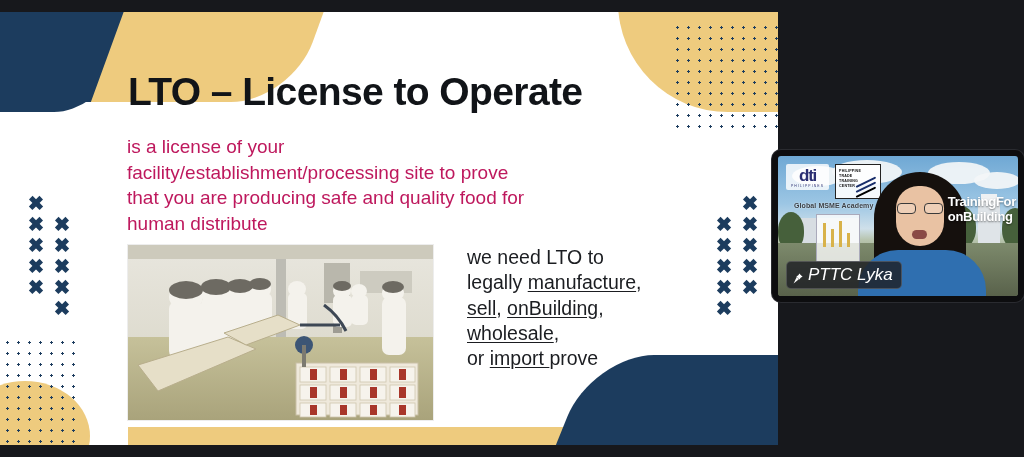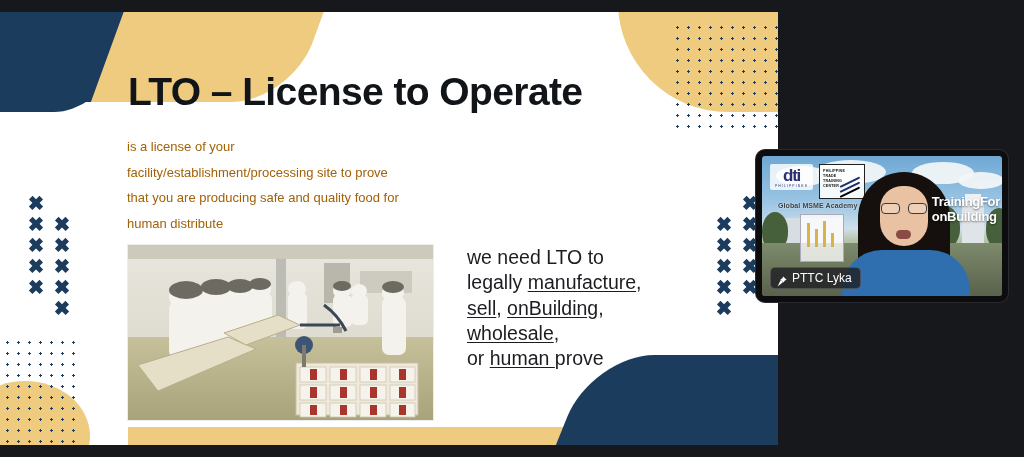--- a/index.html
+++ b/index.html
@@ -89,39 +89,39 @@
 
   
   .slide-title{
     position:absolute;left:128px;top:58px;
     font-size:39px;font-weight:700;color:#111418;
     letter-spacing:-0.6px;white-space:nowrap;
     font-family:"Liberation Sans",sans-serif;
   }
   .body-left{
     position:absolute;left:127px;top:122px;width:500px;
-    font-size:13px;line-height:25.5px;color:#a16207;
+    font-size:19px;line-height:25.5px;color:#be185d;
   }
   .body-left div{white-space:nowrap;}
 
   .photo{
     position:absolute;left:128px;top:233px;width:305px;height:175px;
     overflow:hidden;background:#cfc9ac;
     box-shadow:0 0 0 1px rgba(0,0,0,.07);
   }
   .body-right{
     position:absolute;left:443px;top:233px;width:300px;
     font-size:19.5px;line-height:25.3px;color:#1b1d21;
   }
   .body-right div{white-space:nowrap;margin-left:24px;}
   .u{text-decoration:underline;text-underline-offset:2px;}
 
   
   #video{
-    position:absolute;left:756px;top:150px;width:252px;height:152px;
+    position:absolute;left:772px;top:150px;width:252px;height:152px;
     background:#0d0d0f;border-radius:9px;overflow:hidden;
     box-shadow:0 0 0 1px #2a2b30;
   }
   .vid-inner{position:absolute;left:6px;top:6px;right:6px;bottom:6px;overflow:hidden;border-radius:3px;}
   .vid-sky{
     position:absolute;inset:0;
     background:linear-gradient(#6fa8d4 0%,#9cc6e4 34%,#cfe0ea 52%,#b7c4ad 60%,#8f9c7d 80%,#6e7a5e 100%);
   }
   .cloud{position:absolute;background:#f3f6f8;border-radius:50%;opacity:.93;}
   .bldg{position:absolute;background:#e8ebee;}
@@ -178,21 +178,21 @@
     font-size:13px;font-weight:700;color:#fff;line-height:15px;
     text-shadow:0 1px 2px rgba(0,0,0,.5);letter-spacing:-.3px;
   }
   .namebar{
     position:absolute;left:8px;bottom:7px;
     display:flex;align-items:center;gap:5px;
     background:rgba(30,32,36,.82);border:1px solid rgba(255,255,255,.18);
     border-radius:5px;padding:3px 8px 3px 6px;
   }
   .pin-icon{width:10px;height:11px;position:relative;display:block;}
-  .name-text{font-size:12px;color:#fff;}
+  .name-text{font-size:17px;color:#fff;font-style:italic;}
 </style>
 </head>
 <body>
 
 <div id="stage">
 
   <div id="slide">
 
     <div class="tl-navy"></div>
     <div class="tl-navy2"></div>
@@ -356,21 +356,21 @@
         <circle cx="176" cy="100" r="9" fill="#3c5575"></circle>
         <rect x="174" y="100" width="4" height="22" fill="#7c7a70"></rect>
       </svg>
     </div>
 
     <div class="body-right">
       <div><span>we need LTO to</span></div>
       <div><span>legally </span><span class="u">manufacture</span><span>,</span></div>
       <div><span class="u">sell</span><span>, </span><span class="u">onBuilding</span><span>,</span></div>
       <div><span class="u">wholesale</span><span>,</span></div>
-      <div><span>or </span><span class="u">human </span><span>prove</span></div>
+      <div><span>or </span><span class="u">import </span><span>prove</span></div>
     </div>
   </div>
 
   <div id="video">
     <div class="vid-inner">
       <div class="vid-sky"></div>
 
       <div class="cloud" style="left:14px;top:10px;width:52px;height:20px;"></div>
       <div class="cloud" style="left:54px;top:4px;width:70px;height:24px;"></div>
       <div class="cloud" style="left:150px;top:6px;width:62px;height:22px;"></div>

